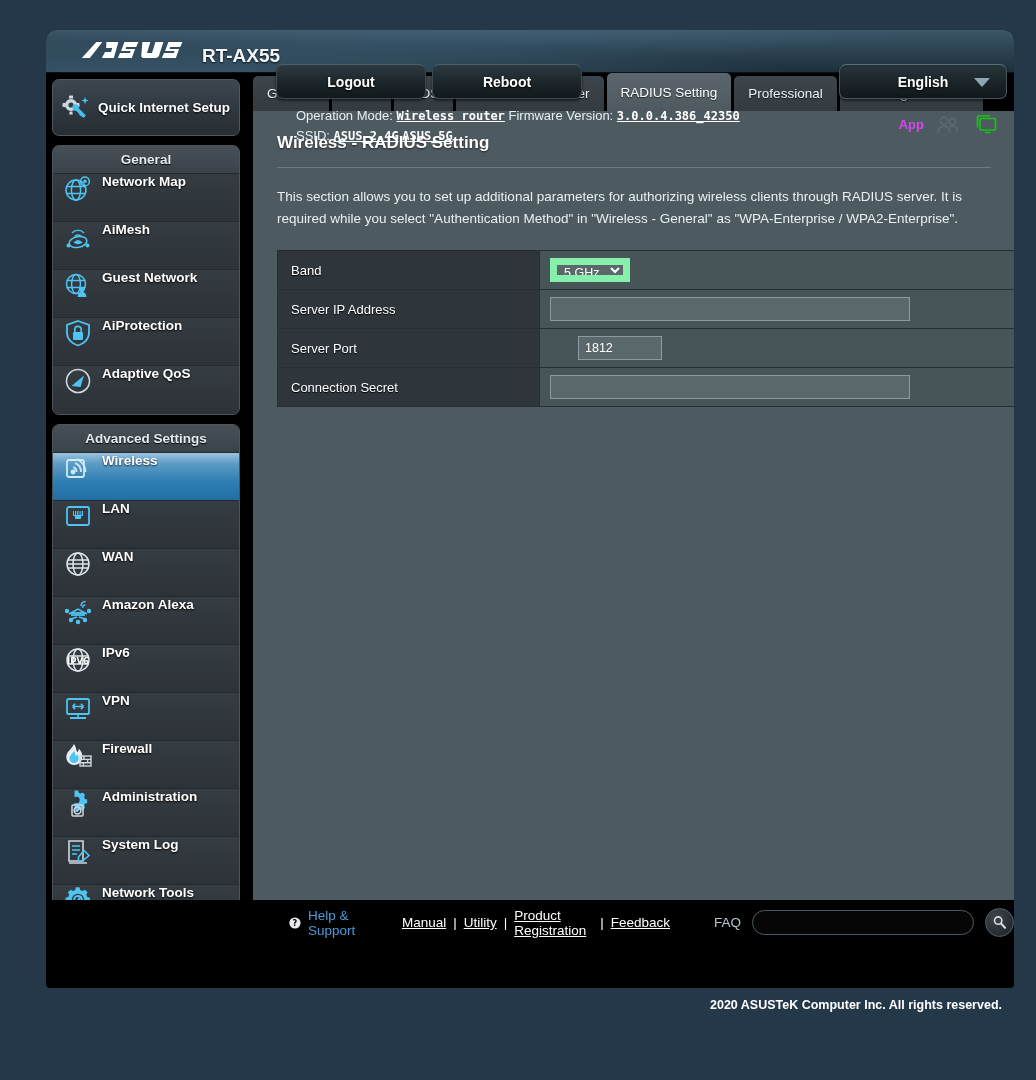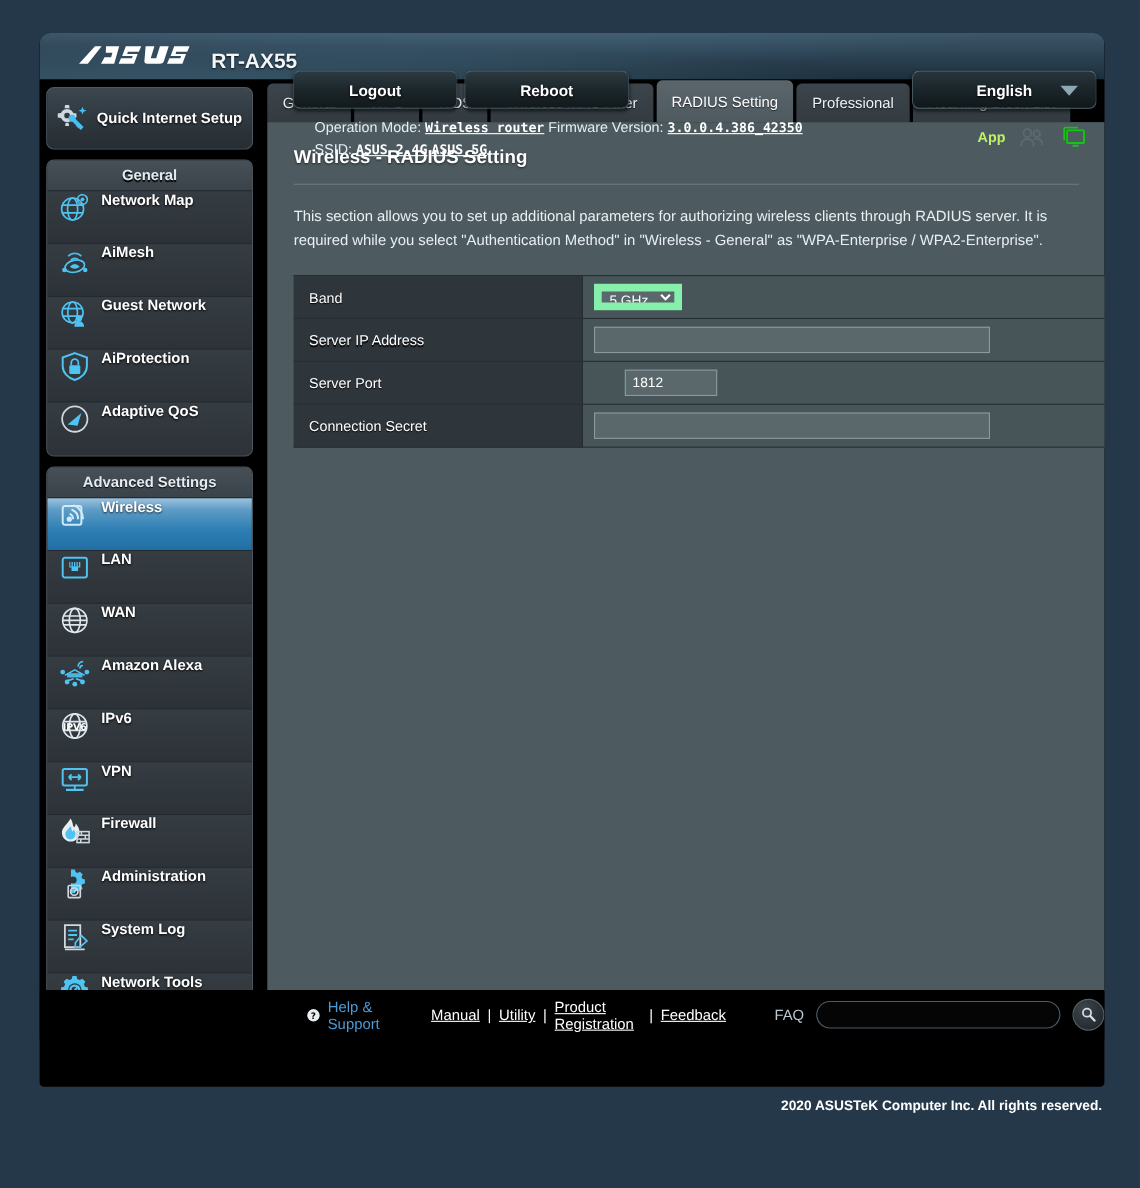--- a/index.html
+++ b/index.html
@@ -11,21 +11,21 @@
   }
 
   .page {
     position: relative;
     width: 1036px; height: 1080px;
   }
 
   
   .shell {
     position: absolute;
-    left: 36px; top: 30px;
+    left: 46px; top: 30px;
     width: 968px; height: 958px;
     background: #000;
     border-radius: 10px 10px 4px 4px;
     overflow: hidden;
   }
 
   
   .banner {
     position: relative;
     height: 43px;
@@ -246,21 +246,21 @@
 
   
   .hdrinfo { position:absolute; left:250px; top:76px; z-index:4; line-height:19px; }
   .hdrinfo .line { color:#e6eef3; font-size:13px; }
   .hdrinfo .mono {
     font-family:"DejaVu Sans Mono", monospace;
     font-size:12px; font-weight:700; color:#ffffff;
     text-decoration:underline;
   }
   .approw { position:absolute; right:16px; top:84px; z-index:4; display:flex; align-items:center; gap:12px; }
-  .approw .app { color:#bef264; font-size:13px; font-weight:700; }
+  .approw .app { color:#d946ef; font-size:13px; font-weight:700; }
 </style>
 </head>
 <body>
 
 <div class="page">
 
   <div class="shell">
 
     <div class="banner">
       <div class="brand">

